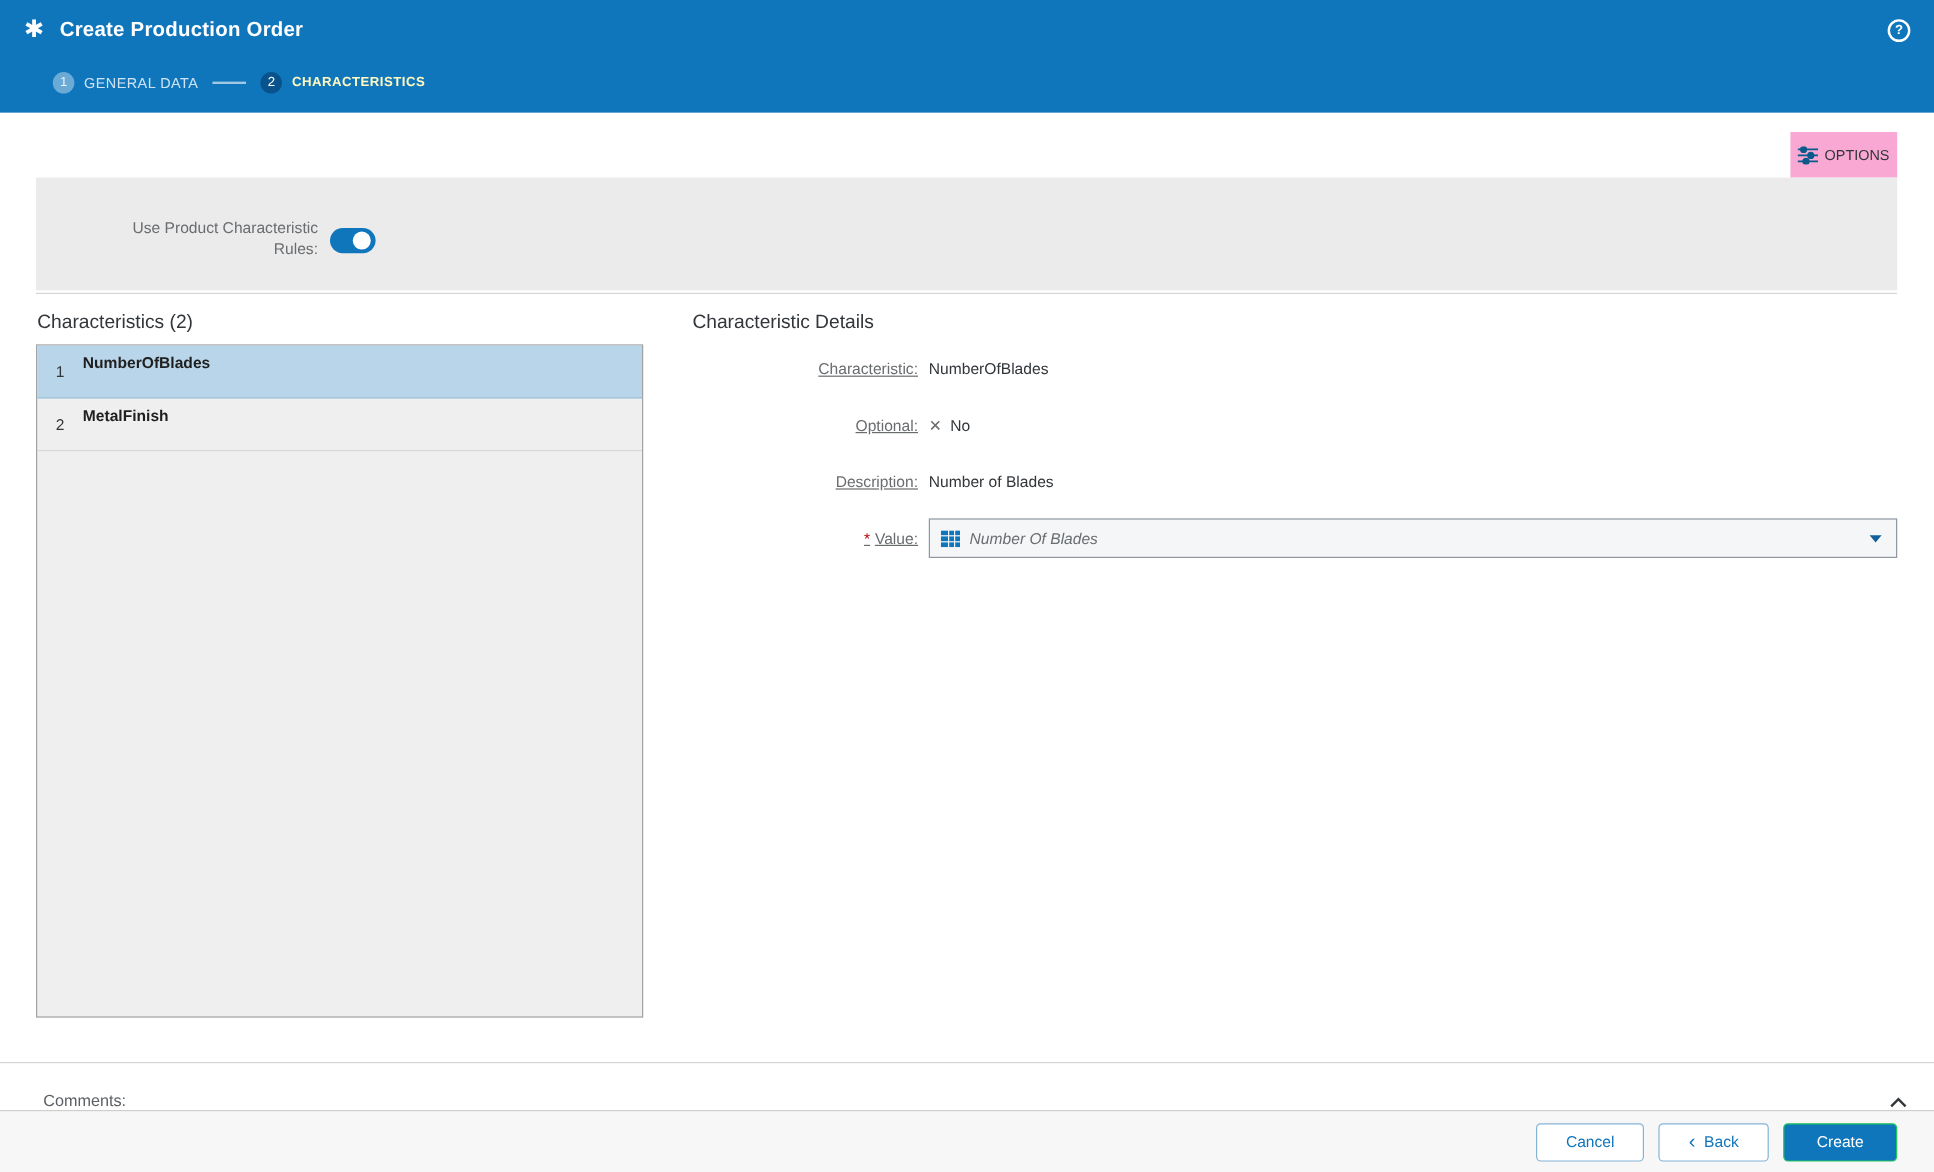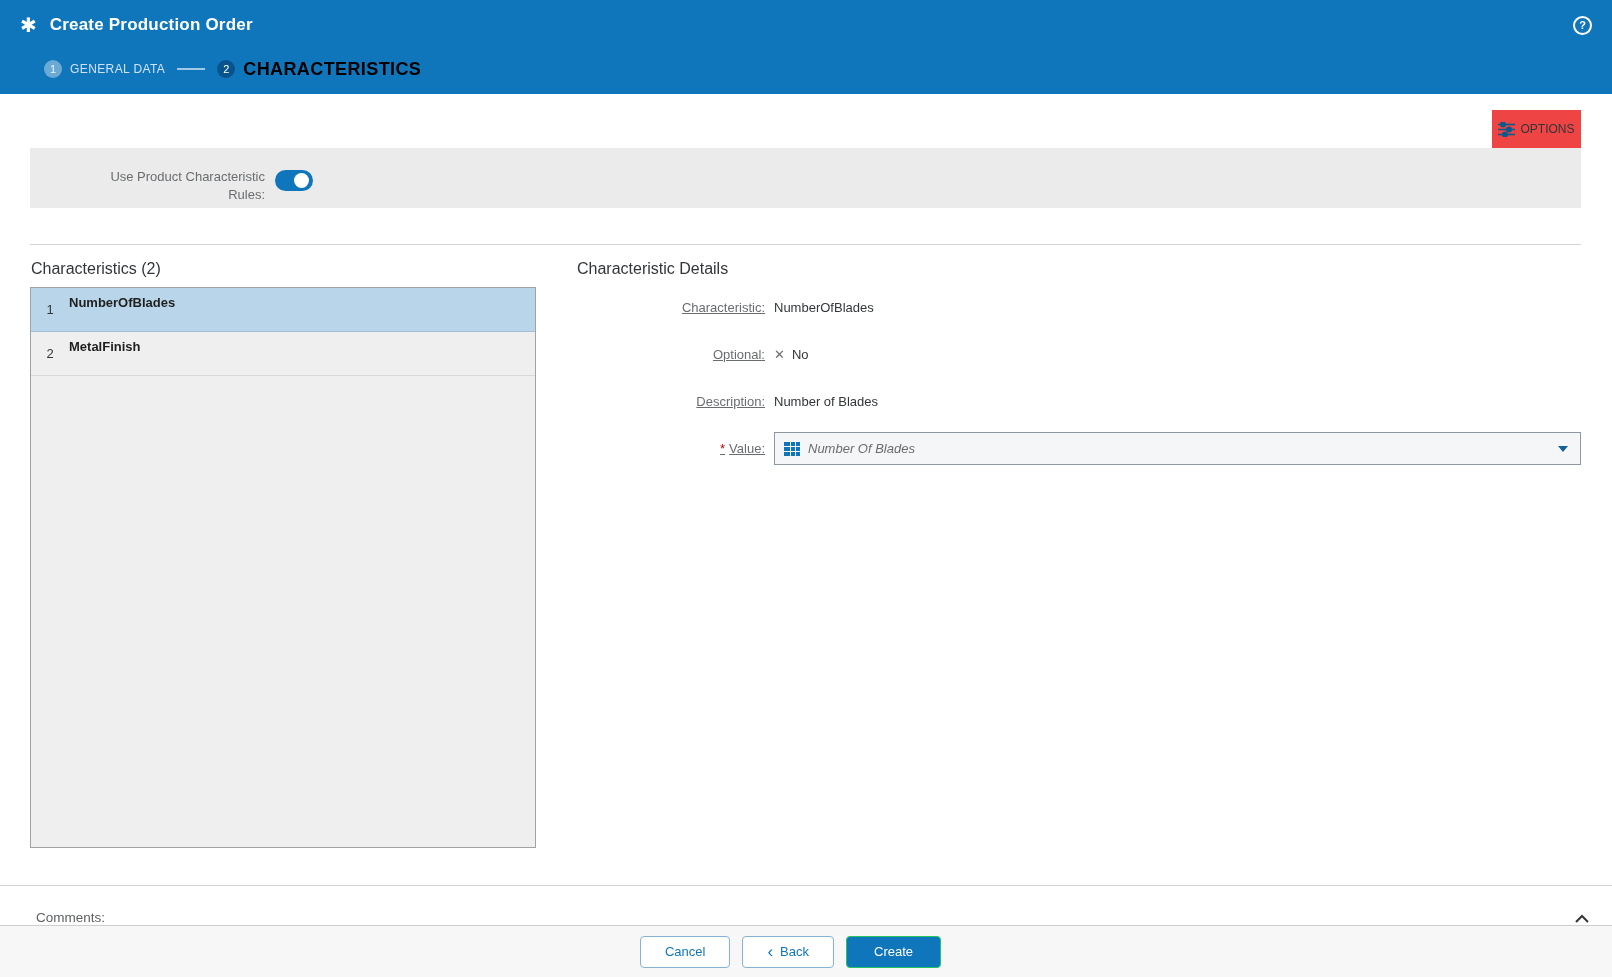--- a/index.html
+++ b/index.html
@@ -20,31 +20,31 @@
               justify-content:center; cursor:pointer; }
 
   .steps { display:flex; align-items:center; height:38px; padding-left:44px; }
   .step { display:flex; align-items:center; cursor:pointer; }
   .step-circle { width:18px; height:18px; border-radius:50%; display:flex; align-items:center;
                  justify-content:center; font-size:11px; color:#fff; }
   .step-done .step-circle { background:rgba(255,255,255,.38); color:#eaf4fb; }
   .step-done .step-label { color:#cfe3f4; font-size:12px; margin-left:8px; letter-spacing:.4px; }
   .step-connector { width:28px; height:2px; background:rgba(255,255,255,.6); margin:0 12px; }
   .step-active .step-circle { background:#09538d; }
-  .step-active .step-label { color:#000000; font-size:18px; font-weight:700; margin-left:8px; letter-spacing:.4px; }
+  .step-active .step-label { color:#fef9c3; font-size:11px; font-weight:700; margin-left:8px; letter-spacing:.4px; }
 
   
   .content { position:absolute; top:94px; left:0; right:0; bottom:92px; background:#fff; }
 
-  .options-btn { position:absolute; top:16px; right:31px; height:38px; width:89px; background:#ef4444;
+  .options-btn { position:absolute; top:16px; right:31px; height:38px; width:89px; background:#f9a8d4;
                  display:flex; align-items:center; justify-content:center; gap:5px;
                  font-size:12px; color:#32363a; cursor:pointer; border:none; font-family:inherit; }
 
-  .rules-panel { position:absolute; top:54px; left:30px; width:1551px; height:60px; background:#ebebeb;
-                 display:flex; align-items:flex-start; padding:20px 0 12px 45px; }
+  .rules-panel { position:absolute; top:54px; left:30px; width:1551px; height:94px; background:#ebebeb;
+                 display:flex; align-items:center; padding:20px 0 12px 45px; }
   .rules-label { width:190px; text-align:right; color:#6a6d70; font-size:13px; line-height:18px; }
   .toggle { width:38px; height:21px; border-radius:11px; background:#1076bc; margin:2px 0 0 10px;
             position:relative; cursor:pointer; flex:none; }
   .toggle .knob { position:absolute; top:3px; right:4px; width:15px; height:15px; background:#fff; border-radius:50%; }
 
   .divider { position:absolute; top:150px; left:30px; width:1551px; border-top:1px solid #d5d5d5; }
 
   
   .list-title { position:absolute; top:166px; left:31px; font-size:16px; color:#32363a; }
   .char-list { position:absolute; top:193px; left:30px; width:506px; height:561px;
@@ -71,21 +71,21 @@
   .dd-arrow::after { content:""; width:0; height:0; border-left:5px solid transparent;
                      border-right:5px solid transparent; border-top:6px solid #14609a; }
 
   
   .comments-bar { position:absolute; left:0; right:0; bottom:52px; height:40px; background:#fff;
                   border-top:1px solid #d5d5d5; display:flex; align-items:flex-end;
                   padding:0 22px 0 36px; color:#5b5f63; font-size:13.5px; }
   .collapse-btn { margin-left:auto; cursor:pointer; display:flex; background:none; border:none; padding:0; }
 
   .footer { position:absolute; left:0; right:0; bottom:0; height:52px; background:#f7f7f7;
-            border-top:1px solid #cfcfcf; display:flex; align-items:center; justify-content:center;
+            border-top:1px solid #cfcfcf; display:flex; align-items:center; justify-content:flex-end;
             gap:12px; padding-right:31px; }
   .btn { height:32px; border-radius:4px; font-size:13px; display:flex; align-items:center;
          justify-content:center; cursor:pointer; font-family:inherit; }
   .btn-outline { background:#fff; border:1px solid #84b3d6; color:#1076bc; padding:0 24px; }
   .btn-primary { background:#1076bc; border:1px solid #22c55e; color:#fff; padding:0 27px; }
   .back-chev { font-size:17px; margin-right:7px; line-height:1; }
 </style>
 </head>
 <body>
 

